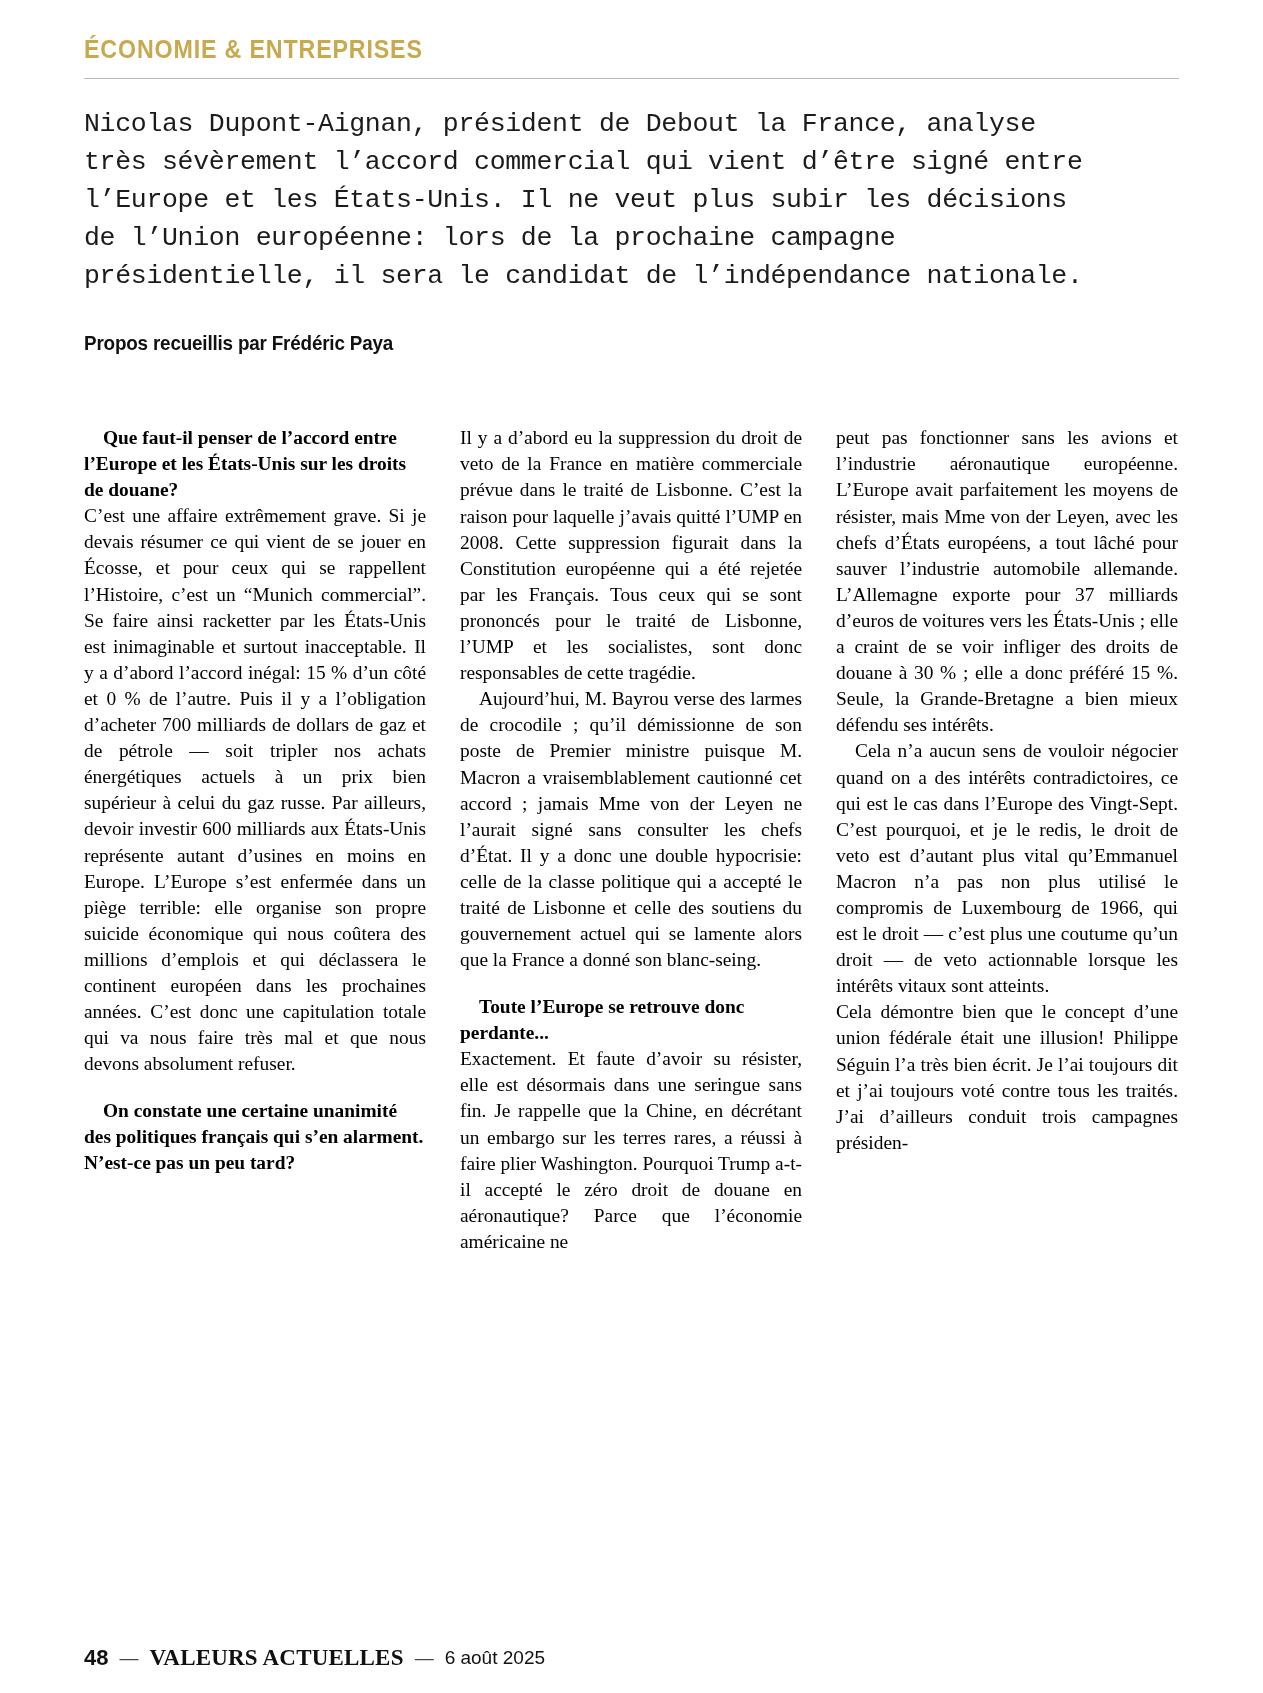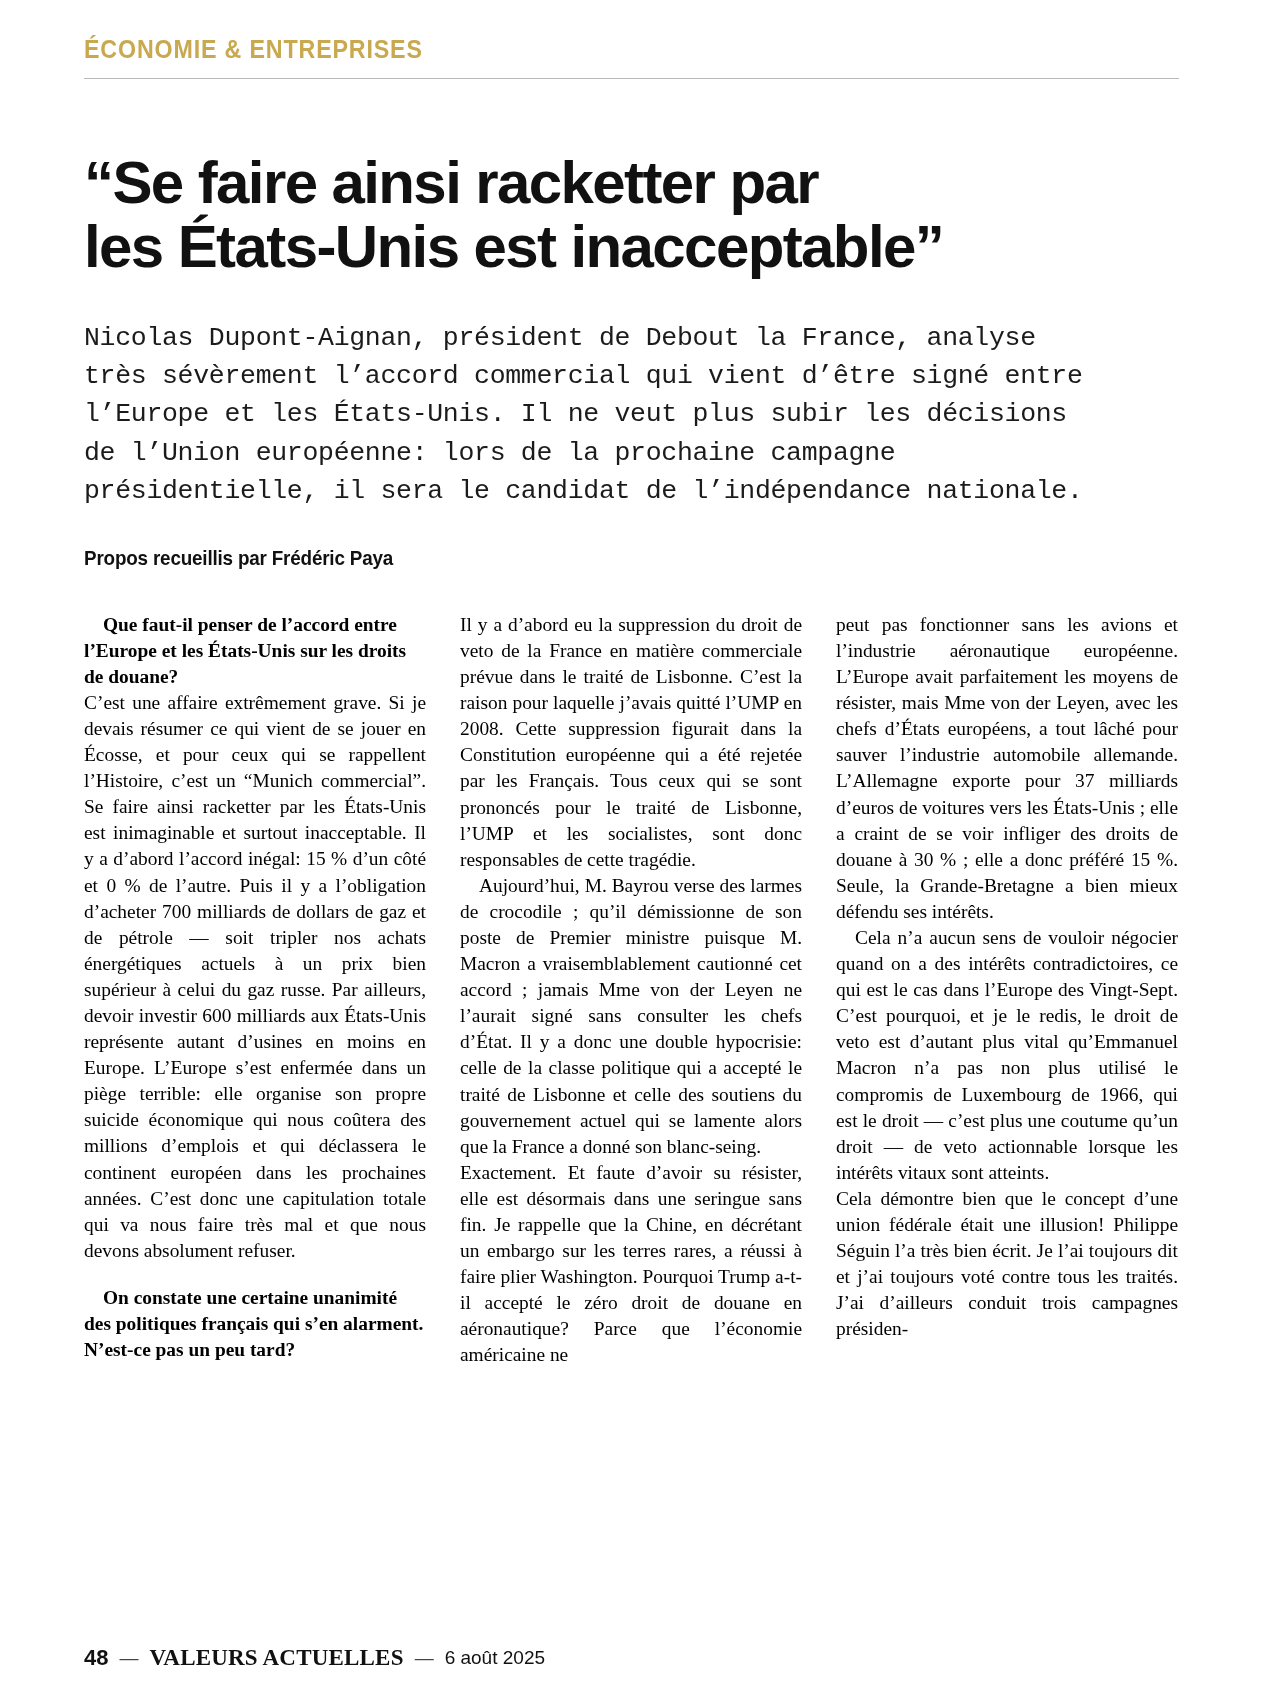--- a/index.html
+++ b/index.html
@@ -85,20 +85,21 @@
     display: flex;
     gap: 34px;
     height: 905px;
   }
   .col {
     width: 342px;
     font-size: 19.4px;
     line-height: 1.345;
     text-align: justify;
     hyphens: auto;
+    margin-top: 28px;
     -webkit-hyphens: auto;
   }
   .col p {
     margin: 0;
     text-indent: 19px;
   }
   .col p.noindent {
     text-indent: 0;
   }
   .q {
@@ -146,40 +147,37 @@
 </head>
 <body>
 
 <div class="page">
 
   <div class="kicker-wrap">
     <div class="kicker">ÉCONOMIE &amp; ENTREPRISES</div>
     <div class="kicker-rule"></div>
   </div>
 
-  <h1 class="headline">
-    <span>“Se faire ainsi racketter par</span><br>
-    <span>les États-Unis est inacceptable”</span>
-  </h1>
 
   <div class="standfirst">Nicolas Dupont-Aignan, président de Debout la France, analyse très sévèrement l’accord commercial qui vient d’être signé entre l’Europe et les États-Unis. Il ne veut plus subir les décisions de l’Union européenne: lors de la prochaine campagne présidentielle, il sera le candidat de l’indépendance nationale.</div>
 
   <div class="byline">Propos recueillis par Frédéric Paya</div>
 
   <div class="columns">
 
     <div class="col">
       <p class="q">Que faut-il penser de l’accord entre l’Europe et les États-Unis sur les droits de douane?</p>
       <p class="noindent">C’est une affaire extrêmement grave. Si je devais résumer ce qui vient de se jouer en Écosse, et pour ceux qui se rappellent l’Histoire, c’est un “Munich commercial”. Se faire ainsi racketter par les États-Unis est inimaginable et surtout inacceptable. Il y a d’abord l’accord inégal: 15 % d’un côté et 0 % de l’autre. Puis il y a l’obligation d’acheter 700 milliards de dollars de gaz et de pétrole — soit tripler nos achats énergétiques actuels à un prix bien supérieur à celui du gaz russe. Par ailleurs, devoir investir 600 milliards aux États-Unis représente autant d’usines en moins en Europe. L’Europe s’est enfermée dans un piège terrible: elle organise son propre suicide économique qui nous coûtera des millions d’emplois et qui déclassera le continent européen dans les prochaines années. C’est donc une capitulation totale qui va nous faire très mal et que nous devons absolument refuser.</p>
       <p class="q spaced">On constate une certaine unanimité des politiques français qui s’en alarment. N’est-ce pas un peu tard?</p>
     </div>
 
     <div class="col">
       <p class="noindent">Il y a d’abord eu la suppression du droit de veto de la France en matière commerciale prévue dans le traité de Lisbonne. C’est la raison pour laquelle j’avais quitté l’UMP en 2008. Cette suppression figurait dans la Constitution européenne qui a été rejetée par les Français. Tous ceux qui se sont prononcés pour le traité de Lisbonne, l’UMP et les socialistes, sont donc responsables de cette tragédie.</p>
       <p>Aujourd’hui, M. Bayrou verse des larmes de crocodile ; qu’il démissionne de son poste de Premier ministre puisque M. Macron a vraisemblablement cautionné cet accord ; jamais Mme von der Leyen ne l’aurait signé sans consulter les chefs d’État. Il y a donc une double hypocrisie: celle de la classe politique qui a accepté le traité de Lisbonne et celle des soutiens du gouvernement actuel qui se lamente alors que la France a donné son blanc-seing.</p>
+      <p class="q spaced">Toute l’Europe se retrouve donc perdante...</p>
       <p class="noindent">Exactement. Et faute d’avoir su résister, elle est désormais dans une seringue sans fin. Je rappelle que la Chine, en décrétant un embargo sur les terres rares, a réussi à faire plier Washington. Pourquoi Trump a-t-il accepté le zéro droit de douane en aéronautique? Parce que l’économie américaine ne</p>
     </div>
 
     <div class="col">
       <p class="noindent">peut pas fonctionner sans les avions et l’industrie aéronautique européenne. L’Europe avait parfaitement les moyens de résister, mais Mme von der Leyen, avec les chefs d’États européens, a tout lâché pour sauver l’industrie automobile allemande. L’Allemagne exporte pour 37 milliards d’euros de voitures vers les États-Unis ; elle a craint de se voir infliger des droits de douane à 30 % ; elle a donc préféré 15 %. Seule, la Grande-Bretagne a bien mieux défendu ses intérêts.</p>
       <p>Cela n’a aucun sens de vouloir négocier quand on a des intérêts contradictoires, ce qui est le cas dans l’Europe des Vingt-Sept. C’est pourquoi, et je le redis, le droit de veto est d’autant plus vital qu’Emmanuel Macron n’a pas non plus utilisé le compromis de Luxembourg de 1966, qui est le droit — c’est plus une coutume qu’un droit — de veto actionnable lorsque les intérêts vitaux sont atteints.</p>
       <p class="noindent">Cela démontre bien que le concept d’une union fédérale était une illusion! Philippe Séguin l’a très bien écrit. Je l’ai toujours dit et j’ai toujours voté contre tous les traités. J’ai d’ailleurs conduit trois campagnes présiden-</p>
     </div>
 
   </div>

